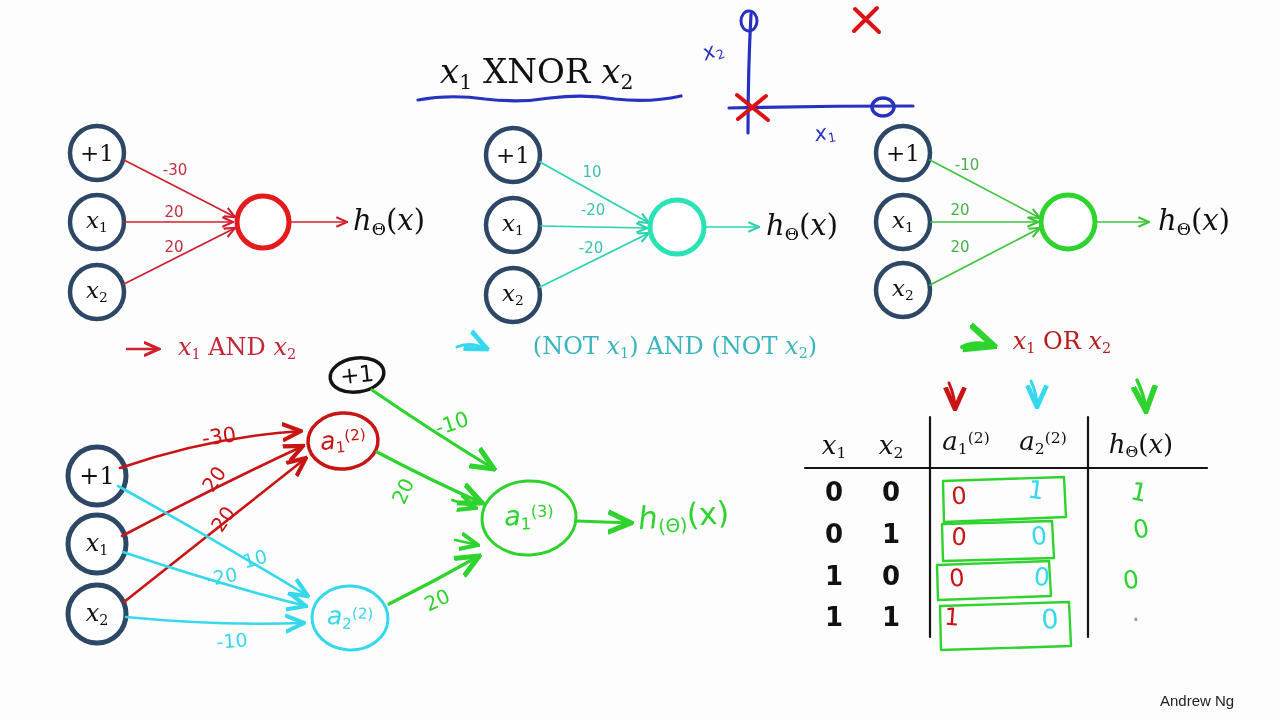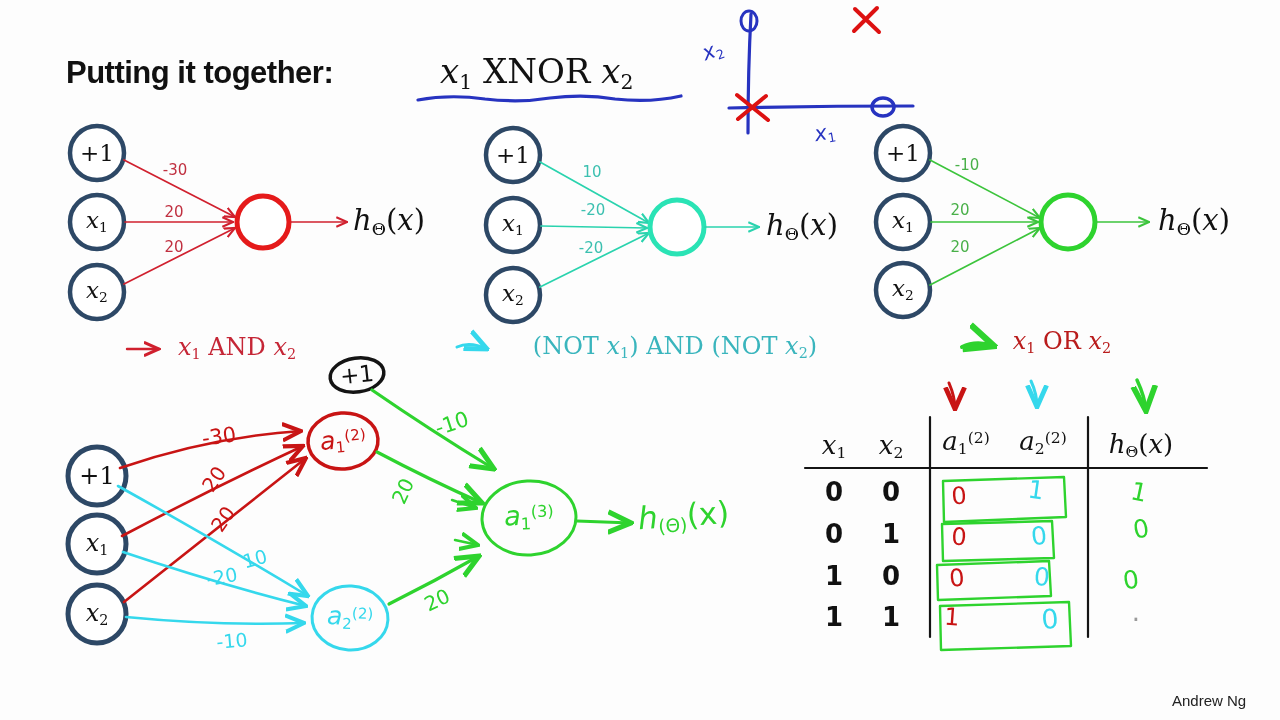--- a/index.html
+++ b/index.html
@@ -132,21 +132,20 @@
     <path class="ln s-hred" d="M949,383 Q955,397 955,409" stroke-width="3" marker-end="url(#hr)"></path>
     <path class="ln s-hcyan" d="M1031,381 Q1037,394 1037,407" stroke-width="3" marker-end="url(#hc)"></path>
     <path class="ln s-hgreen" d="M1137,380 Q1145,397 1146,411" stroke-width="3.5" marker-end="url(#hg)"></path>
     <path class="ln s-hgreen" d="M943,481 L1064,477 L1066,517 L944,522 Z" stroke-width="2.4"></path>
     <path class="ln s-hgreen" d="M942,524 L1052,521 L1054,558 L943,561 Z" stroke-width="2.4"></path>
     <path class="ln s-hgreen" d="M937,565 L1049,561 L1051,596 L938,600 Z" stroke-width="2.4"></path>
     <path class="ln s-hgreen" d="M940,606 L1069,602 L1071,646 L941,650 Z" stroke-width="2.4"></path>
   </g>
 </svg>
 
-<div class="t title-prefix" style="left:66px;top:57px;">Putting it together:</div>
 <div class="t title-math" style="left:440px;top:54px;"><span class="m-i">x</span><span class="m-sub">1</span><span>  XNOR  </span><span class="m-i">x</span><span class="m-sub">2</span></div>
 
 <div class="t hw" style="left:713px;top:52px;font-size:21px;color:#2733c0;transform:translate(-50%,-50%) rotate(-20deg);"><span class="m-i">x</span><span class="m-sub">2</span></div>
 <div class="t hw" style="left:825px;top:134px;font-size:21px;color:#2733c0;transform:translate(-50%,-50%) rotate(-10deg);"><span class="m-i">x</span><span class="m-sub">1</span></div>
 
 <div class="t nodelbl ctr" style="left:97px;top:153px;">+1</div>
 <div class="t nodelbl ctr" style="left:97px;top:222px;"><span class="m-i">x</span><span class="m-sub">1</span></div>
 <div class="t nodelbl ctr" style="left:97px;top:292px;"><span class="m-i">x</span><span class="m-sub">2</span></div>
 <div class="t wt ctr" style="left:175px;top:170px;color:#c03040;">-30</div>
 <div class="t wt ctr" style="left:174px;top:212px;color:#c03040;">20</div>
@@ -213,15 +212,15 @@
 <div class="t hw" style="left:1036px;top:490px;font-size:25px;color:#35d8ec;transform:translate(-50%,-50%) rotate(8deg);">1</div>
 <div class="t hw" style="left:1039px;top:536px;font-size:25px;color:#35d8ec;transform:translate(-50%,-50%) rotate(-6deg);">0</div>
 <div class="t hw" style="left:1042px;top:577px;font-size:25px;color:#35d8ec;transform:translate(-50%,-50%) rotate(5deg);">0</div>
 <div class="t hw" style="left:1050px;top:619px;font-size:27px;color:#35d8ec;transform:translate(-50%,-50%) rotate(-4deg);">0</div>
 
 <div class="t hw" style="left:1139px;top:492px;font-size:25px;color:#2ed32e;transform:translate(-50%,-50%) rotate(12deg);">1</div>
 <div class="t hw" style="left:1141px;top:529px;font-size:25px;color:#2ed32e;transform:translate(-50%,-50%) rotate(-10deg);">0</div>
 <div class="t hw" style="left:1131px;top:580px;font-size:25px;color:#2ed32e;transform:translate(-50%,-50%) rotate(-8deg);">0</div>
 <div class="t hw" style="left:1136px;top:612px;font-size:26px;color:#9a9a9a;transform:translate(-50%,-50%);">.</div>
 
-<div class="t footer" style="left:1160px;top:693px;margin-left:12px;">Andrew Ng</div>
+<div class="t footer" style="left:1160px;top:693px;">Andrew Ng</div>
 
 </div>
 
 </body></html>

